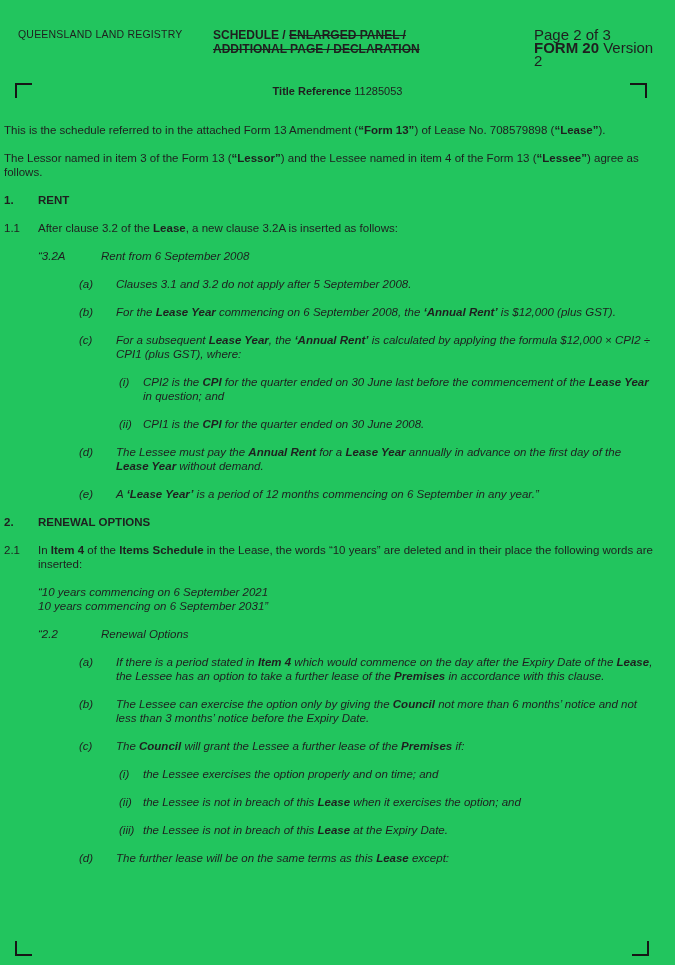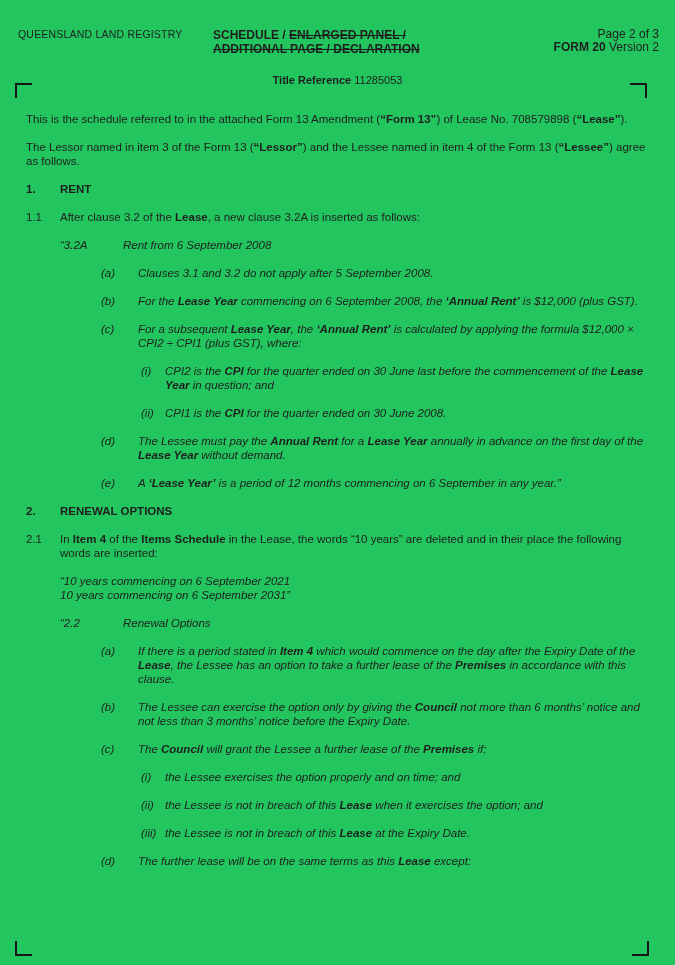--- a/index.html
+++ b/index.html
@@ -12,32 +12,32 @@
     font-size:11.5px;line-height:14px;
     overflow:hidden;
     margin:0 auto;
   }
   
   .hdr{display:flex;justify-content:space-between;align-items:flex-start;padding:27px 16px 0 18px;}
   .hdr-left{width:195px;}
   .registry{font-size:10.5px;letter-spacing:.2px;}
   .acts{font-size:8.5px;line-height:10.5px;margin-top:3px;color:#2a2a2a;}
   .hdr-center{flex:1 1 auto;text-align:left;font-weight:bold;font-size:12px;line-height:14px;padding-top:1px;}
-  .hdr-right{width:125px;text-align:right;font-size:12px;line-height:13px;padding-top:1px;}
+  .hdr-right{width:125px;font-size:15px;line-height:13px;padding-top:1px;}
   .strike{text-decoration:line-through;}
   .title-ref{text-align:center;margin-top:17px;font-size:11px;}
   .title-ref .lbl{font-weight:bold;}
   
   .bracket{position:absolute;width:15px;height:13px;}
   .b-tl{left:15px;top:83px;border-left:2px solid #161616;border-top:2px solid #161616;}
   .b-tr{left:630px;top:83px;border-right:2px solid #161616;border-top:2px solid #161616;}
   .b-bl{left:15px;top:941px;border-left:2px solid #161616;border-bottom:2px solid #161616;}
   .b-br{left:632px;top:941px;border-right:2px solid #161616;border-bottom:2px solid #161616;}
   
-  .doc-body{padding:25px 21px 0 26px;}
+  .doc-body{padding:25px 21px 0 4px;}
   .row{display:flex;margin-bottom:14px;}
   .row .num{flex:0 0 auto;}
   .row .txt{flex:1 1 auto;}
   .intro .txt{}
   .section{font-weight:bold;margin-top:6px;}
   .section .num{width:34px;}
   .clause .num{width:34px;}
   .quote-heading{padding-left:34px;font-weight:normal;font-style:italic;gap:25px;}
   .quote-heading .num{width:38px;}
   .quote-block{padding-left:34px;font-style:italic;}

